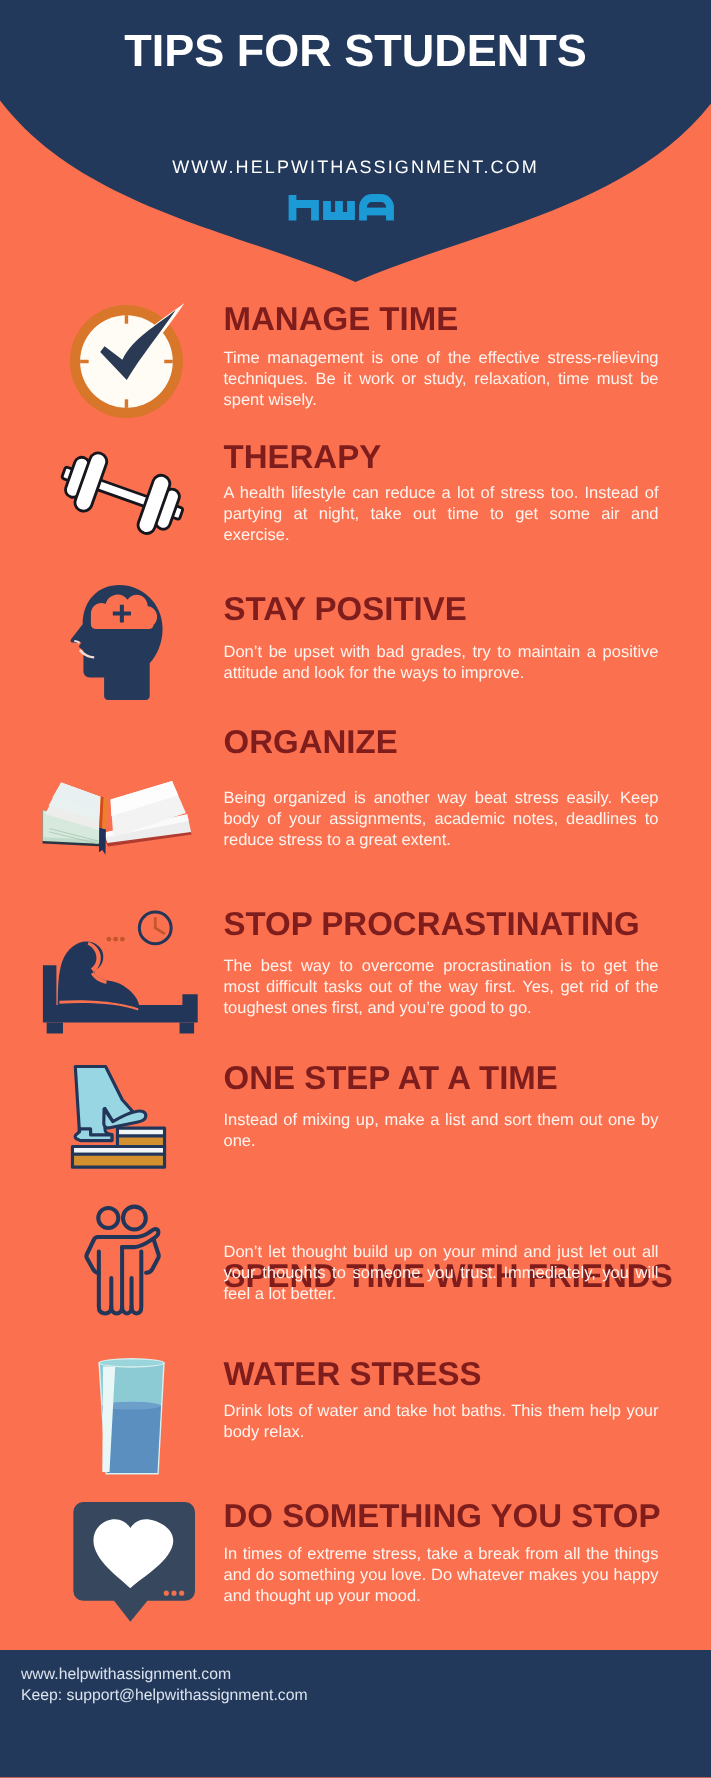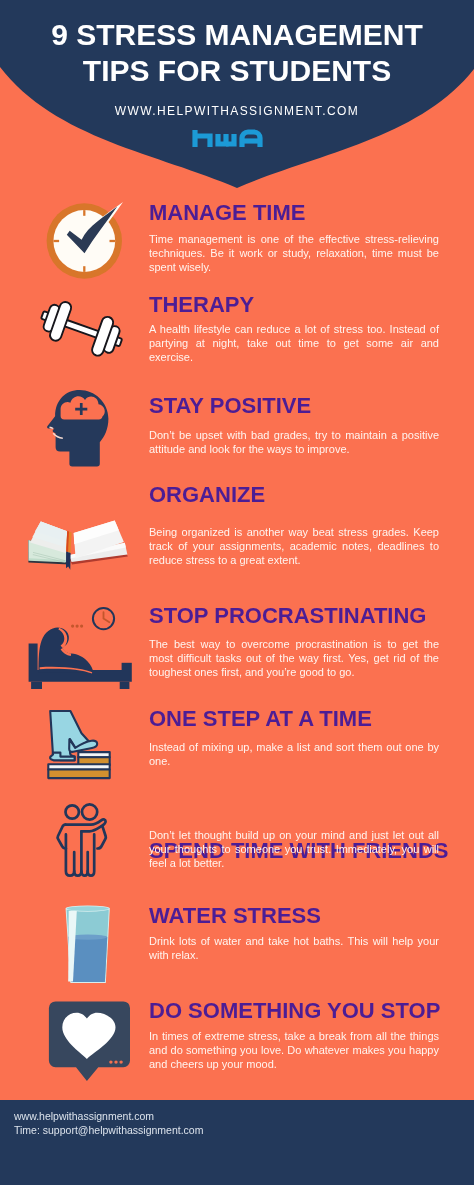--- a/index.html
+++ b/index.html
@@ -21,38 +21,37 @@
     letter-spacing:0px;
   }
   .hdr-url {
     position:absolute; left:0; top:104px; width:474px; text-align:center;
     color:#ffffff; font-size:12px; letter-spacing:1.4px;
   }
   .hdr-logo { position:absolute; left:190px; top:128px; }
 
   
   .tip-icon { position:absolute; }
-  .tip-head { position:absolute; color:#4c1d95; font-weight:bold; font-size:22px; letter-spacing:0px; white-space:nowrap; }
+  .tip-head { position:absolute; color:#7f1d1d; font-weight:bold; font-size:22px; letter-spacing:0px; white-space:nowrap; }
   .tip-body { position:absolute; color:#FFF4EF; font-size:11px; line-height:14px; text-align:justify; font-weight:normal; }
 
   
   .footer { position:absolute; left:0; top:1100px; width:474px; height:85px; background:#23395B; }
   .footer-text { position:absolute; left:14px; top:1110px; color:#DCE3EC; font-size:10.5px; line-height:13.5px; }
 </style>
 </head>
 <body>
 
 <div id="page">
 
   <div class="header">
     <svg width="474" height="195" viewBox="0 0 474 195">
       <path d="M0 0 H474 V69 C419 139 315 154 237 188 C159 154 55 139 0 67 Z" fill="#23395B"></path>
     </svg>
     <div class="hdr-title">
-      <div>9 STRESS MANAGEMENT</div>
       <div>TIPS FOR STUDENTS</div>
     </div>
     <div class="hdr-url">WWW.HELPWITHASSIGNMENT.COM</div>
     <div class="hdr-logo">
       <svg width="96" height="36" viewBox="0 0 96 36">
         <g fill="none" stroke="#1C9AD6" stroke-width="5.2" stroke-linecap="butt">
           <path d="M5 2 V19"></path>
           <path d="M5 8 H20 V19"></path>
           <path d="M28 6 V16 H36 V6"></path>
           <path d="M36 16 H44 V6"></path>
@@ -142,21 +141,21 @@
         <path d="M15.8 5.6 L43.3 15.7 L42.2 37.6 L5.1 26.6 Z" fill="#EDEEEC"></path>
         <path d="M15.8 5.6 L43.3 15.7 L42.8 26.0 L9.9 15.6 Z" fill="#E2ECF0"></path>
         <path d="M15.8 5.6 L43.3 15.7 L42.5 31.8 L7.4 21.0 Z" fill="#E9F1F2" opacity="0.9"></path>
 
         <path d="M42.2 14.8 L46.6 16.4 L45.6 37.0 L41.1 35.6 Z" fill="#E8832B"></path>
         <path d="M42.2 14.8 L44.0 15.5 L43.0 36.3 L41.1 35.6 Z" fill="#D9481C"></path>
         <path d="M41.1 35.6 L45.6 37.0 L45.3 53.8 L43.2 50.6 L41.0 52.2 Z" fill="#1F3158"></path>
       </svg>
     </div>
     <div class="tip-head" style="left:149px;top:482px">ORGANIZE</div>
-    <div class="tip-body" style="left:149px;top:525px;width:290px">Being organized is another way beat stress grades. Keep track of your assignments, academic notes, deadlines to reduce stress to a great extent.</div>
+    <div class="tip-body" style="left:149px;top:525px;width:290px">Being organized is another way beat stress easily. Keep body of your assignments, academic notes, deadlines to reduce stress to a great extent.</div>
   </div>
 
   <div class="tip">
     <div class="tip-icon" style="left:27px;top:606px;width:106px;height:84px">
       <svg width="106" height="84" viewBox="0 0 106 84">
 
         <g fill="none" stroke="#22365A" stroke-width="2.0">
           <circle cx="76.5" cy="12.6" r="10.6"></circle>
         </g>
         <g fill="none" stroke="#C4562C" stroke-width="1.8" stroke-linecap="round">
@@ -242,40 +241,40 @@
         <path d="M1.6 3.4 H45.8 L41.8 78.0 H6.4 Z" fill="#D8EFEF"></path>
         <path d="M2.6 4.4 H44.8 L40.9 77.0 H7.3 Z" fill="#8CCBD4"></path>
         <path d="M4.2 32.1 H43.3 L40.9 77.0 H7.3 Z" fill="#5A8FC0"></path>
         <ellipse cx="23.7" cy="3.6" rx="22.1" ry="3.2" fill="#D8EFEF"></ellipse>
         <ellipse cx="23.7" cy="3.6" rx="21.1" ry="2.3" fill="#9AD5DB"></ellipse>
         <ellipse cx="23.7" cy="32.1" rx="19.5" ry="2.6" fill="#6C9FCA"></ellipse>
         <path d="M4.7 6.0 h8.1 l-3.8 70.4 h-4.8 Z" fill="#EAF7F7"></path>
       </svg>
     </div>
     <div class="tip-head" style="left:149px;top:903px">WATER STRESS</div>
-    <div class="tip-body" style="left:149px;top:934px;width:290px">Drink lots of water and take hot baths. This will help your with relax.</div>
+    <div class="tip-body" style="left:149px;top:934px;width:290px">Drink lots of water and take hot baths. This them help your body relax.</div>
   </div>
 
   <div class="tip">
     <div class="tip-icon" style="left:48px;top:1000px;width:84px;height:84px">
       <svg width="84" height="84" viewBox="0 0 84 84">
         <path d="M0.9 8.0 a6.6 6.6 0 0 1 6.6 -6.6 H75.4 a6.6 6.6 0 0 1 6.6 6.6 V60.6 a6.6 6.6 0 0 1 -6.6 6.6 H50.3 L38.9 81.1 L28.0 67.2 H7.5 a6.6 6.6 0 0 1 -6.6 -6.6 Z" fill="#37475E"></path>
         <path d="M38.9 58.9 C31.6 51.8 14.3 40.0 14.3 27.2 C14.3 18.3 21.4 12.8 28.6 12.8 C33.5 12.8 36.6 15.4 38.9 18.6 C41.2 15.4 44.3 12.8 49.2 12.8 C56.4 12.8 67.5 18.3 67.5 27.2 C67.5 40.0 46.2 51.8 38.9 58.9 Z" fill="#FFFFFF"></path>
         <g fill="#F4714F">
           <circle cx="62.9" cy="62.1" r="1.7"></circle>
           <circle cx="68.0" cy="62.1" r="1.7"></circle>
           <circle cx="73.1" cy="62.1" r="1.7"></circle>
         </g>
       </svg>
     </div>
     <div class="tip-head" style="left:149px;top:998px">DO SOMETHING YOU STOP</div>
-    <div class="tip-body" style="left:149px;top:1029px;width:290px">In times of extreme stress, take a break from all the things and do something you love. Do whatever makes you happy and cheers up your mood.</div>
+    <div class="tip-body" style="left:149px;top:1029px;width:290px">In times of extreme stress, take a break from all the things and do something you love. Do whatever makes you happy and thought up your mood.</div>
   </div>
 
   </div>
 
   <div class="footer"></div>
   <div class="footer-text">
     <div>www.helpwithassignment.com</div>
-    <div>Time: support@helpwithassignment.com</div>
+    <div>Keep: support@helpwithassignment.com</div>
   </div>
 
 </div>
 
 </body></html>

